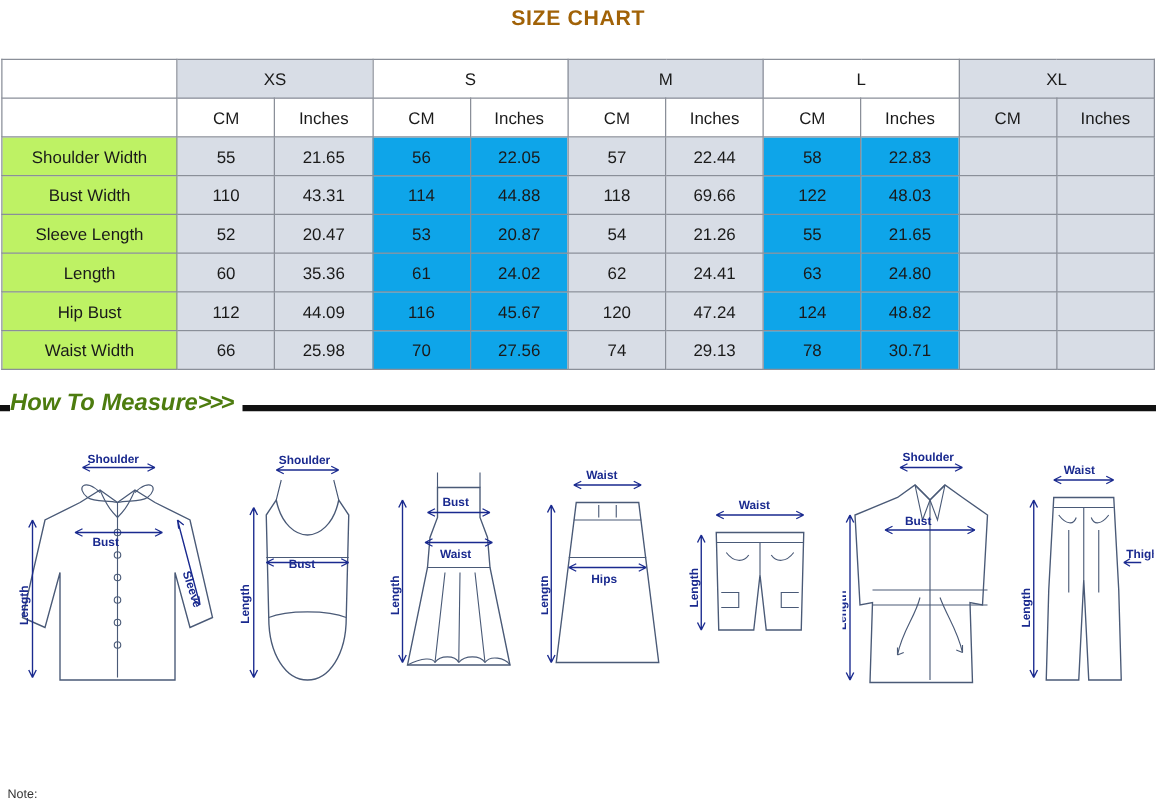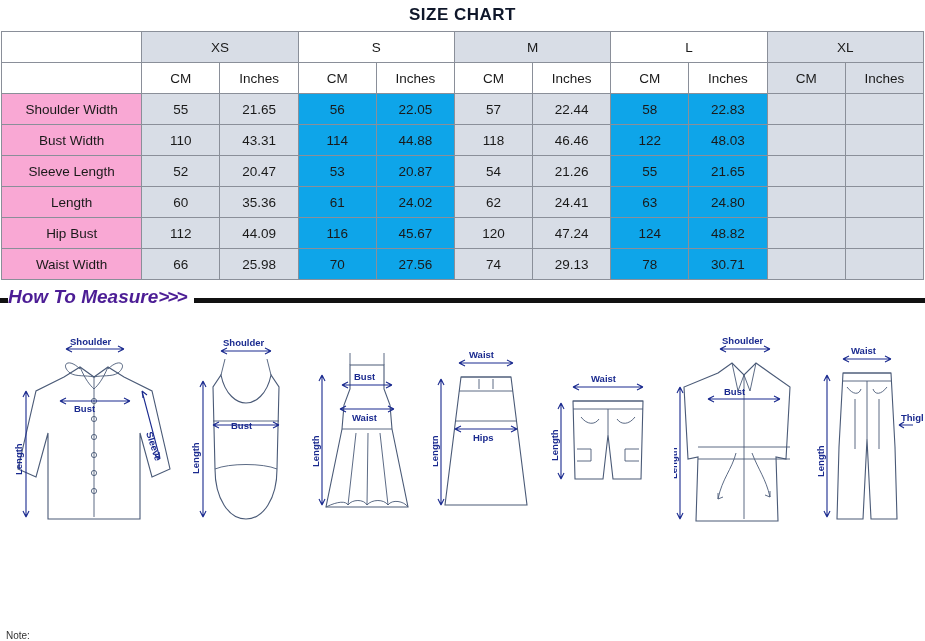--- a/index.html
+++ b/index.html
@@ -20,28 +20,28 @@
     height: 641px;
     position: relative;
     box-sizing: border-box;
   }
   
   .title {
     text-align: center;
     font-size: 17px;
     font-weight: bold;
     letter-spacing: 0.5px;
-    color: #0f172a;
+    color: #a16207;
     padding: 5px 0 6px 0;
   }
   
   table.size-table {
     border-collapse: collapse;
     width: 923px;
-    margin: 0 1px;
+    margin: 16px 1px;
     table-layout: fixed;
   }
   table.size-table td, table.size-table th {
     border: 1px solid #8a8f99;
     text-align: center;
     font-size: 13.5px;
     font-weight: normal;
     color: #1a1a1a;
     height: 30px;
     padding: 0;
@@ -60,21 +60,21 @@
     font-size: 13px;
     font-weight: bold;
     background: #ffffff;
     height: 28px;
   }
   td.unit.shade { background: #d8dde6; }
   td.rowlabel {
     text-align: left;
     padding-left: 14px;
     font-size: 13.5px;
-    background: #f9a8d4;
+    background: #bef264;
   }
   td.cell { background: #0ea5e9; }
   td.cell.shade { background: #d8dde6; }
   td.empty { background: #d8dde6; }
   
   .howto-band {
     position: relative;
     margin-top: 6px;
     height: 26px;
   }
@@ -87,21 +87,21 @@
   }
   .howto-text {
     position: absolute;
     left: 8px;
     top: 0;
     background: #ffffff;
     padding-right: 8px;
     font-size: 19px;
     font-weight: bold;
     font-style: italic;
-    color: #4c1d95;
+    color: #4d7c0f;
     letter-spacing: 0px;
   }
   .howto-text .arrows { letter-spacing: -2px; }
   
   .figures {
     position: relative;
     margin-top: 16px;
     height: 205px;
     display: flex;
     align-items: flex-end;
@@ -200,21 +200,21 @@
         <td class="empty"></td>
         <td class="empty"></td>
       </tr>
       <tr>
         <td class="rowlabel">Bust Width</td>
         <td class="cell shade">110</td>
         <td class="cell shade">43.31</td>
         <td class="cell">114</td>
         <td class="cell">44.88</td>
         <td class="cell shade">118</td>
-        <td class="cell shade">46.46</td>
+        <td class="cell shade">69.66</td>
         <td class="cell">122</td>
         <td class="cell">48.03</td>
         <td class="empty"></td>
         <td class="empty"></td>
       </tr>
       <tr>
         <td class="rowlabel">Sleeve Length</td>
         <td class="cell shade">52</td>
         <td class="cell shade">20.47</td>
         <td class="cell">53</td>

